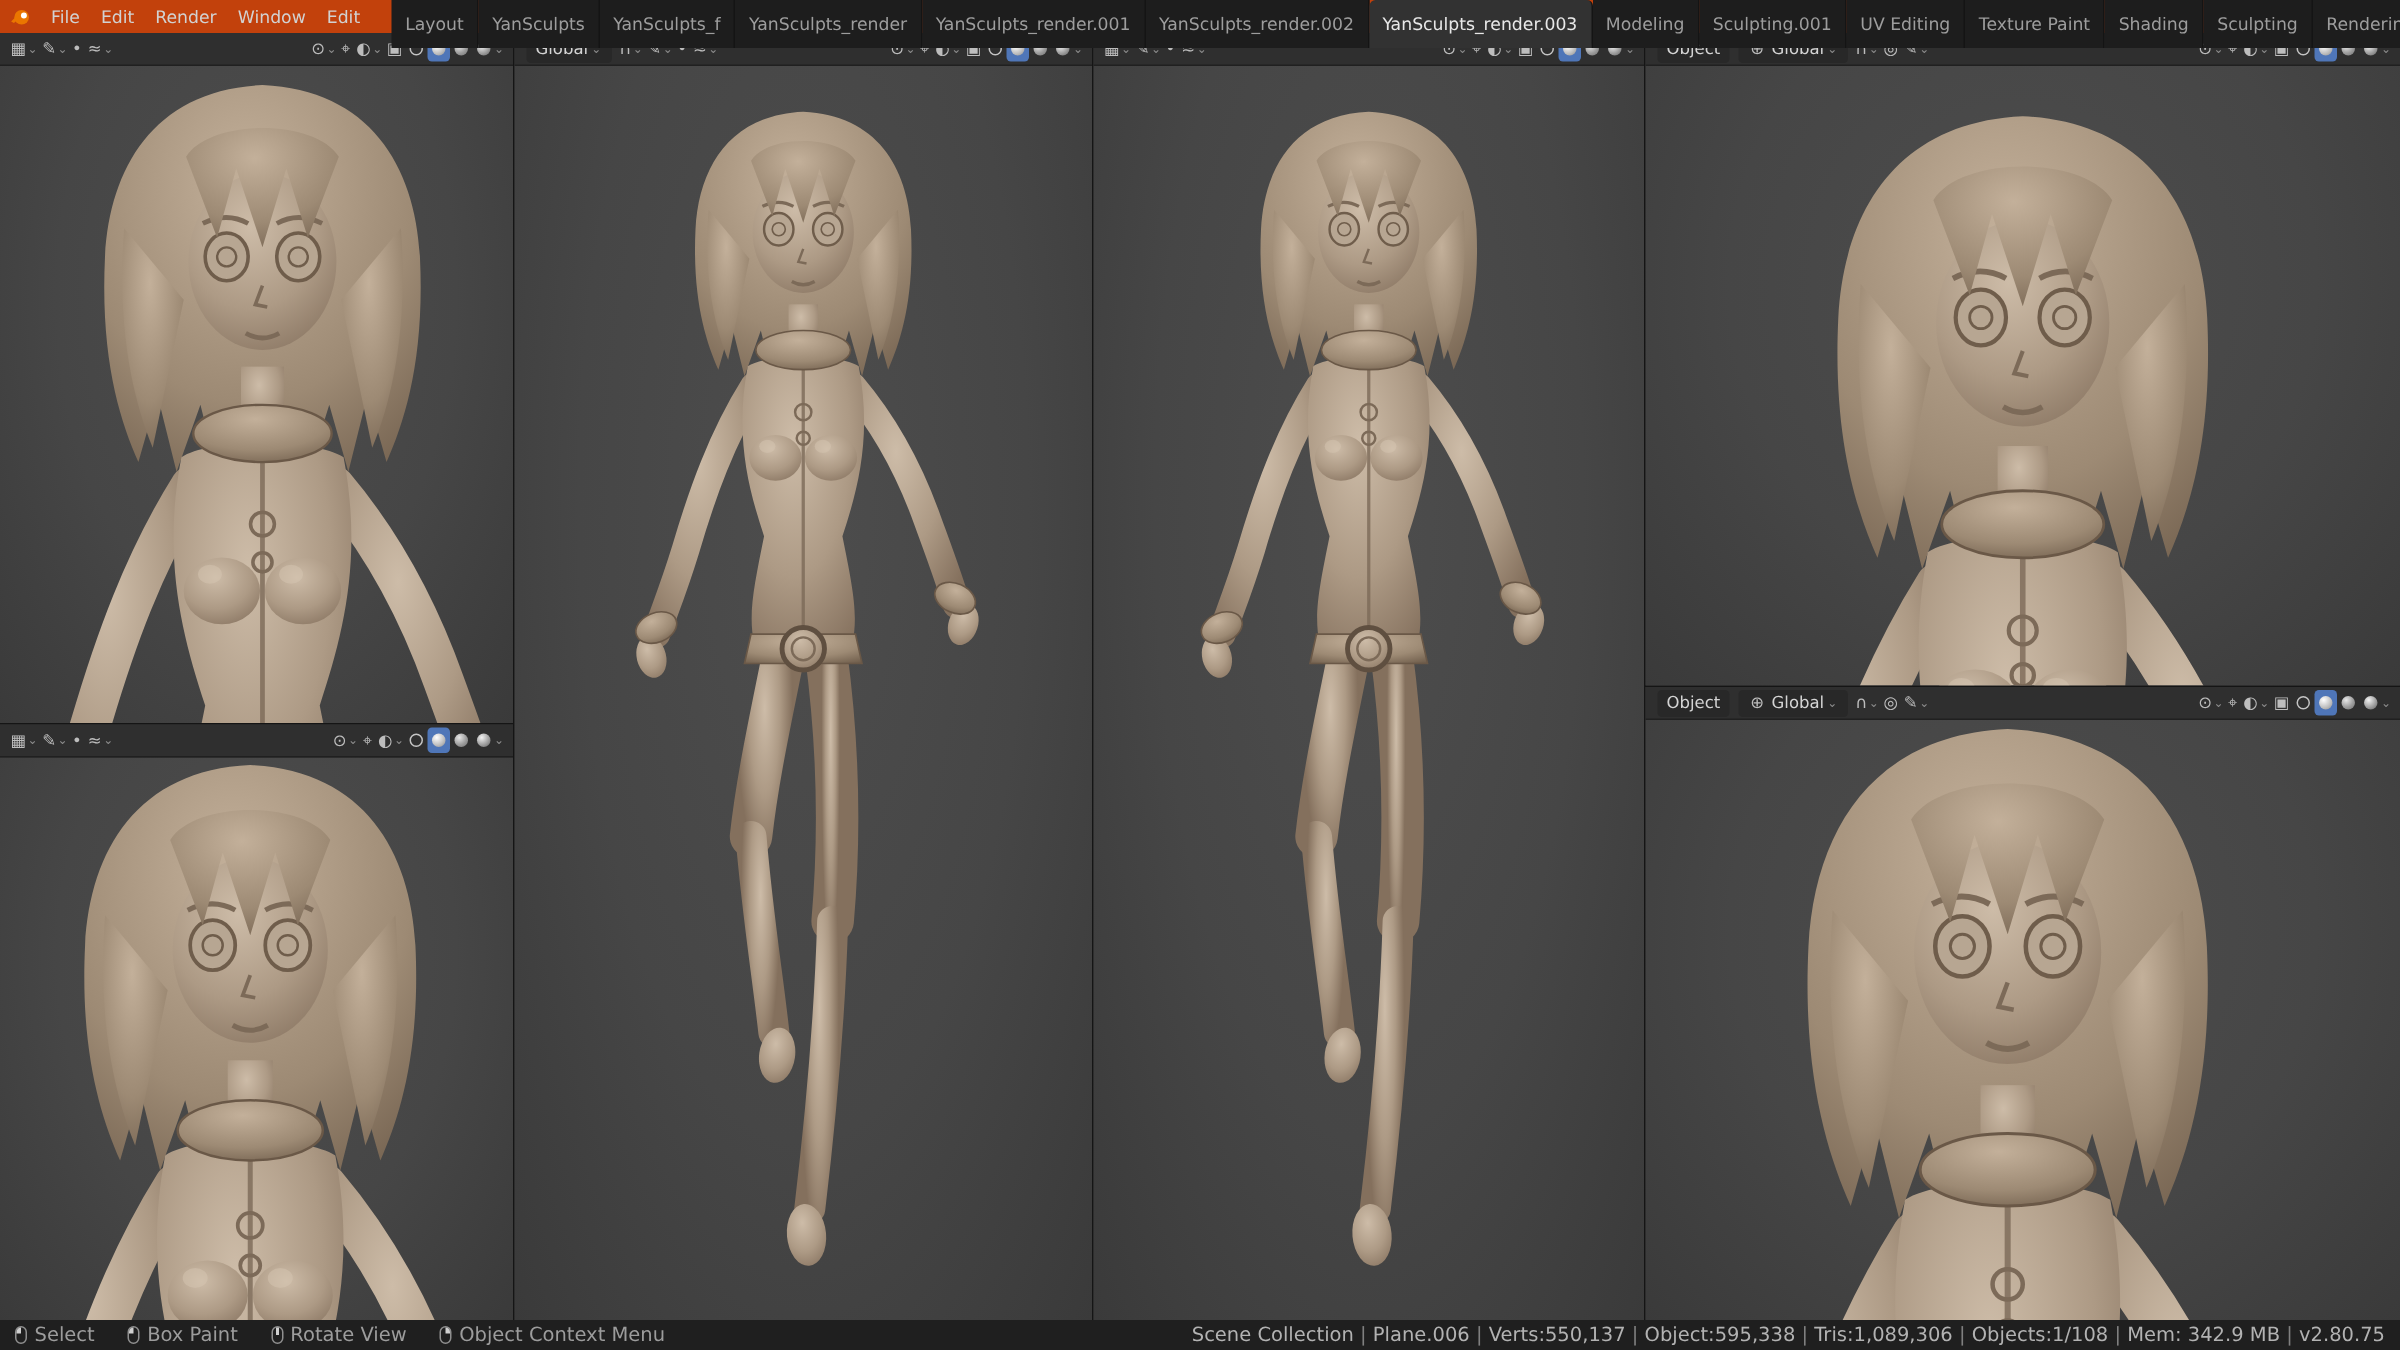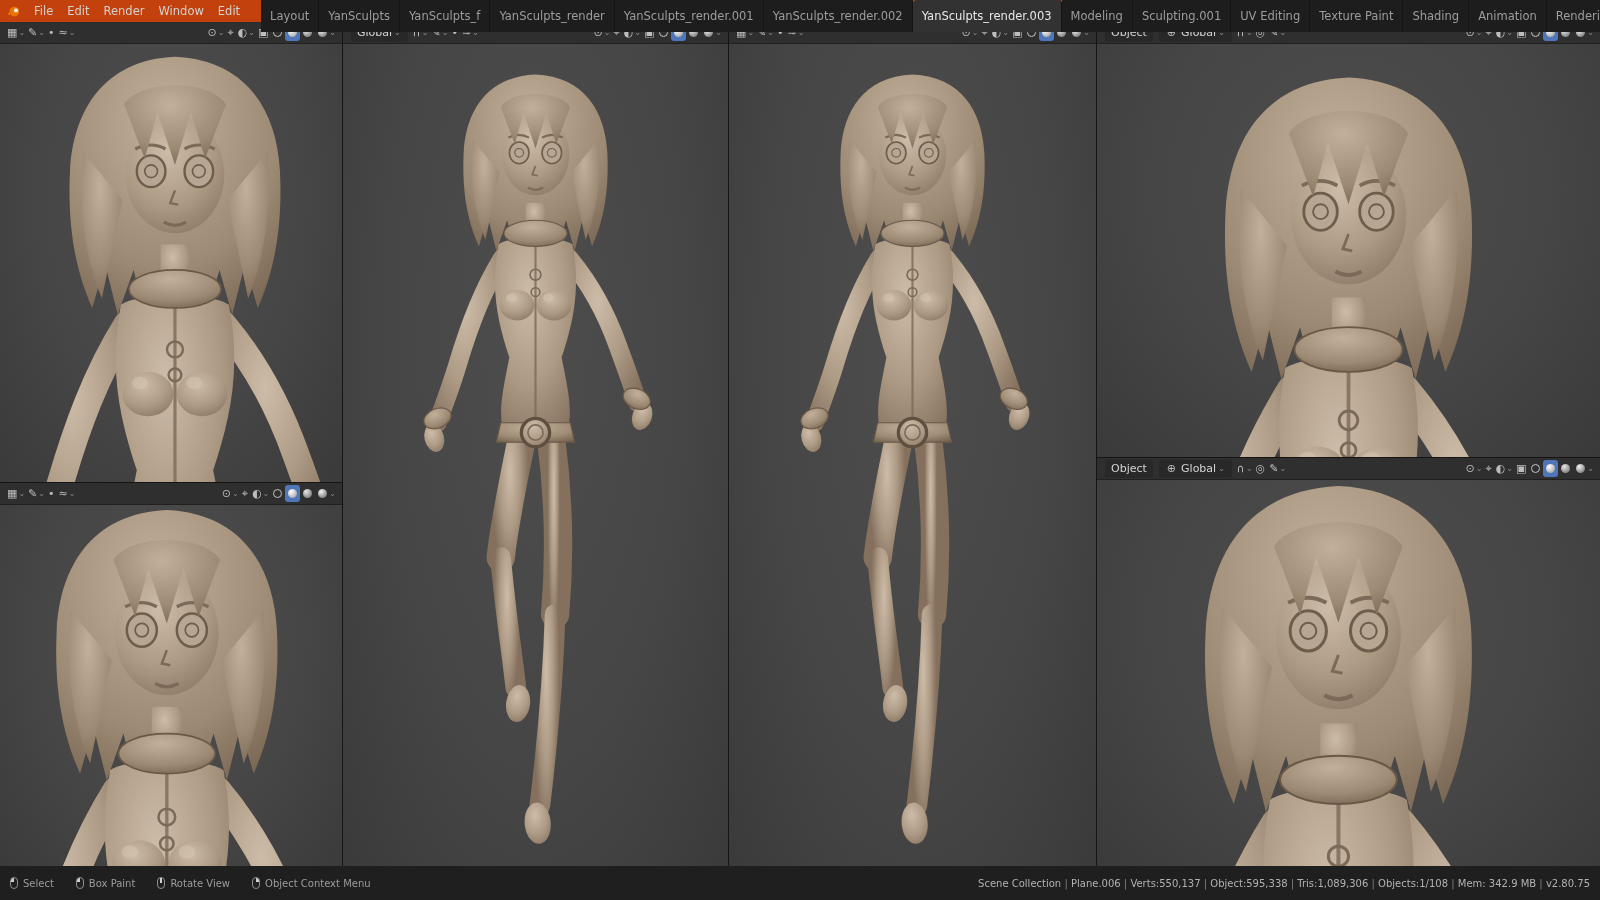--- a/index.html
+++ b/index.html
@@ -31,22 +31,22 @@
   .sph{width:9px;height:9px;border-radius:50%;display:block}
   .sph.wire{border:1px solid #c4c4c4;background:transparent}
   .sph.solid{background:radial-gradient(circle at 35% 30%, #ffffff, #bdbdbd 60%, #8a8a8a)}
   .sph.mat{background:radial-gradient(circle at 35% 30%, #e8e8e8, #9d9d9d 55%, #6e6e6e)}
   .sph.rend{background:radial-gradient(circle at 35% 30%, #f2f2f2, #a8a8a8 50%, #5f5f5f)}
   .vp-canvas{position:absolute;left:0;top:22px;right:0;bottom:0;
     background:radial-gradient(ellipse at 50% 35%, #4d4d4d 0%, #464646 55%, #3a3a3a 100%)}
   .fig{width:100%;height:100%;display:block}
 
   
-  .statusbar{position:absolute;left:0;bottom:0;width:1600px;height:34px;background:#1f1f1f;
-    display:flex;align-items:center;padding:0 10px;font-size:10px;color:#9c9c9c;gap:22px}
+  .statusbar{position:absolute;left:0;bottom:0;width:1600px;height:20px;background:#1f1f1f;
+    display:flex;align-items:center;padding:0 10px;font-size:13px;color:#9c9c9c;gap:22px}
   .hint{display:flex;align-items:center}
   .mouse{width:8px;height:12px;border:1px solid #8f8f8f;border-radius:4px;display:inline-block;
     position:relative;margin-right:5px}
   .mouse::before{content:"";position:absolute;background:#cfcfcf}
   .mouse.m-l::before{left:0;top:0;width:3px;height:4px;border-radius:3px 0 0 0}
   .mouse.m-m::before{left:2px;top:0;width:2px;height:5px}
   .mouse.m-r::before{right:0;top:0;width:3px;height:4px;border-radius:0 3px 0 0}
   .stats{margin-left:auto;display:flex;align-items:flex-end;color:#b2b2b2;white-space:nowrap}
   .stat::after{content:"\00a0|\00a0";color:#7f7f7f}
   .stat:last-child::after{content:""}
@@ -130,21 +130,21 @@
       <span class="tab">YanSculpts_f</span>
       <span class="tab">YanSculpts_render</span>
       <span class="tab">YanSculpts_render.001</span>
       <span class="tab">YanSculpts_render.002</span>
       <span class="tab active">YanSculpts_render.003</span>
       <span class="tab">Modeling</span>
       <span class="tab">Sculpting.001</span>
       <span class="tab">UV Editing</span>
       <span class="tab">Texture Paint</span>
       <span class="tab">Shading</span>
-      <span class="tab">Animation</span>
+      <span class="tab">Sculpting</span>
       <span class="tab">Rendering</span>
 
     </div>
 
   </div>
 
   <div class="vp" style="left:0;top:22px;width:342px;height:460px">
     <div class="vp-header">
       <span class="icon">▦</span>
         <span class="chev">⌄</span>

